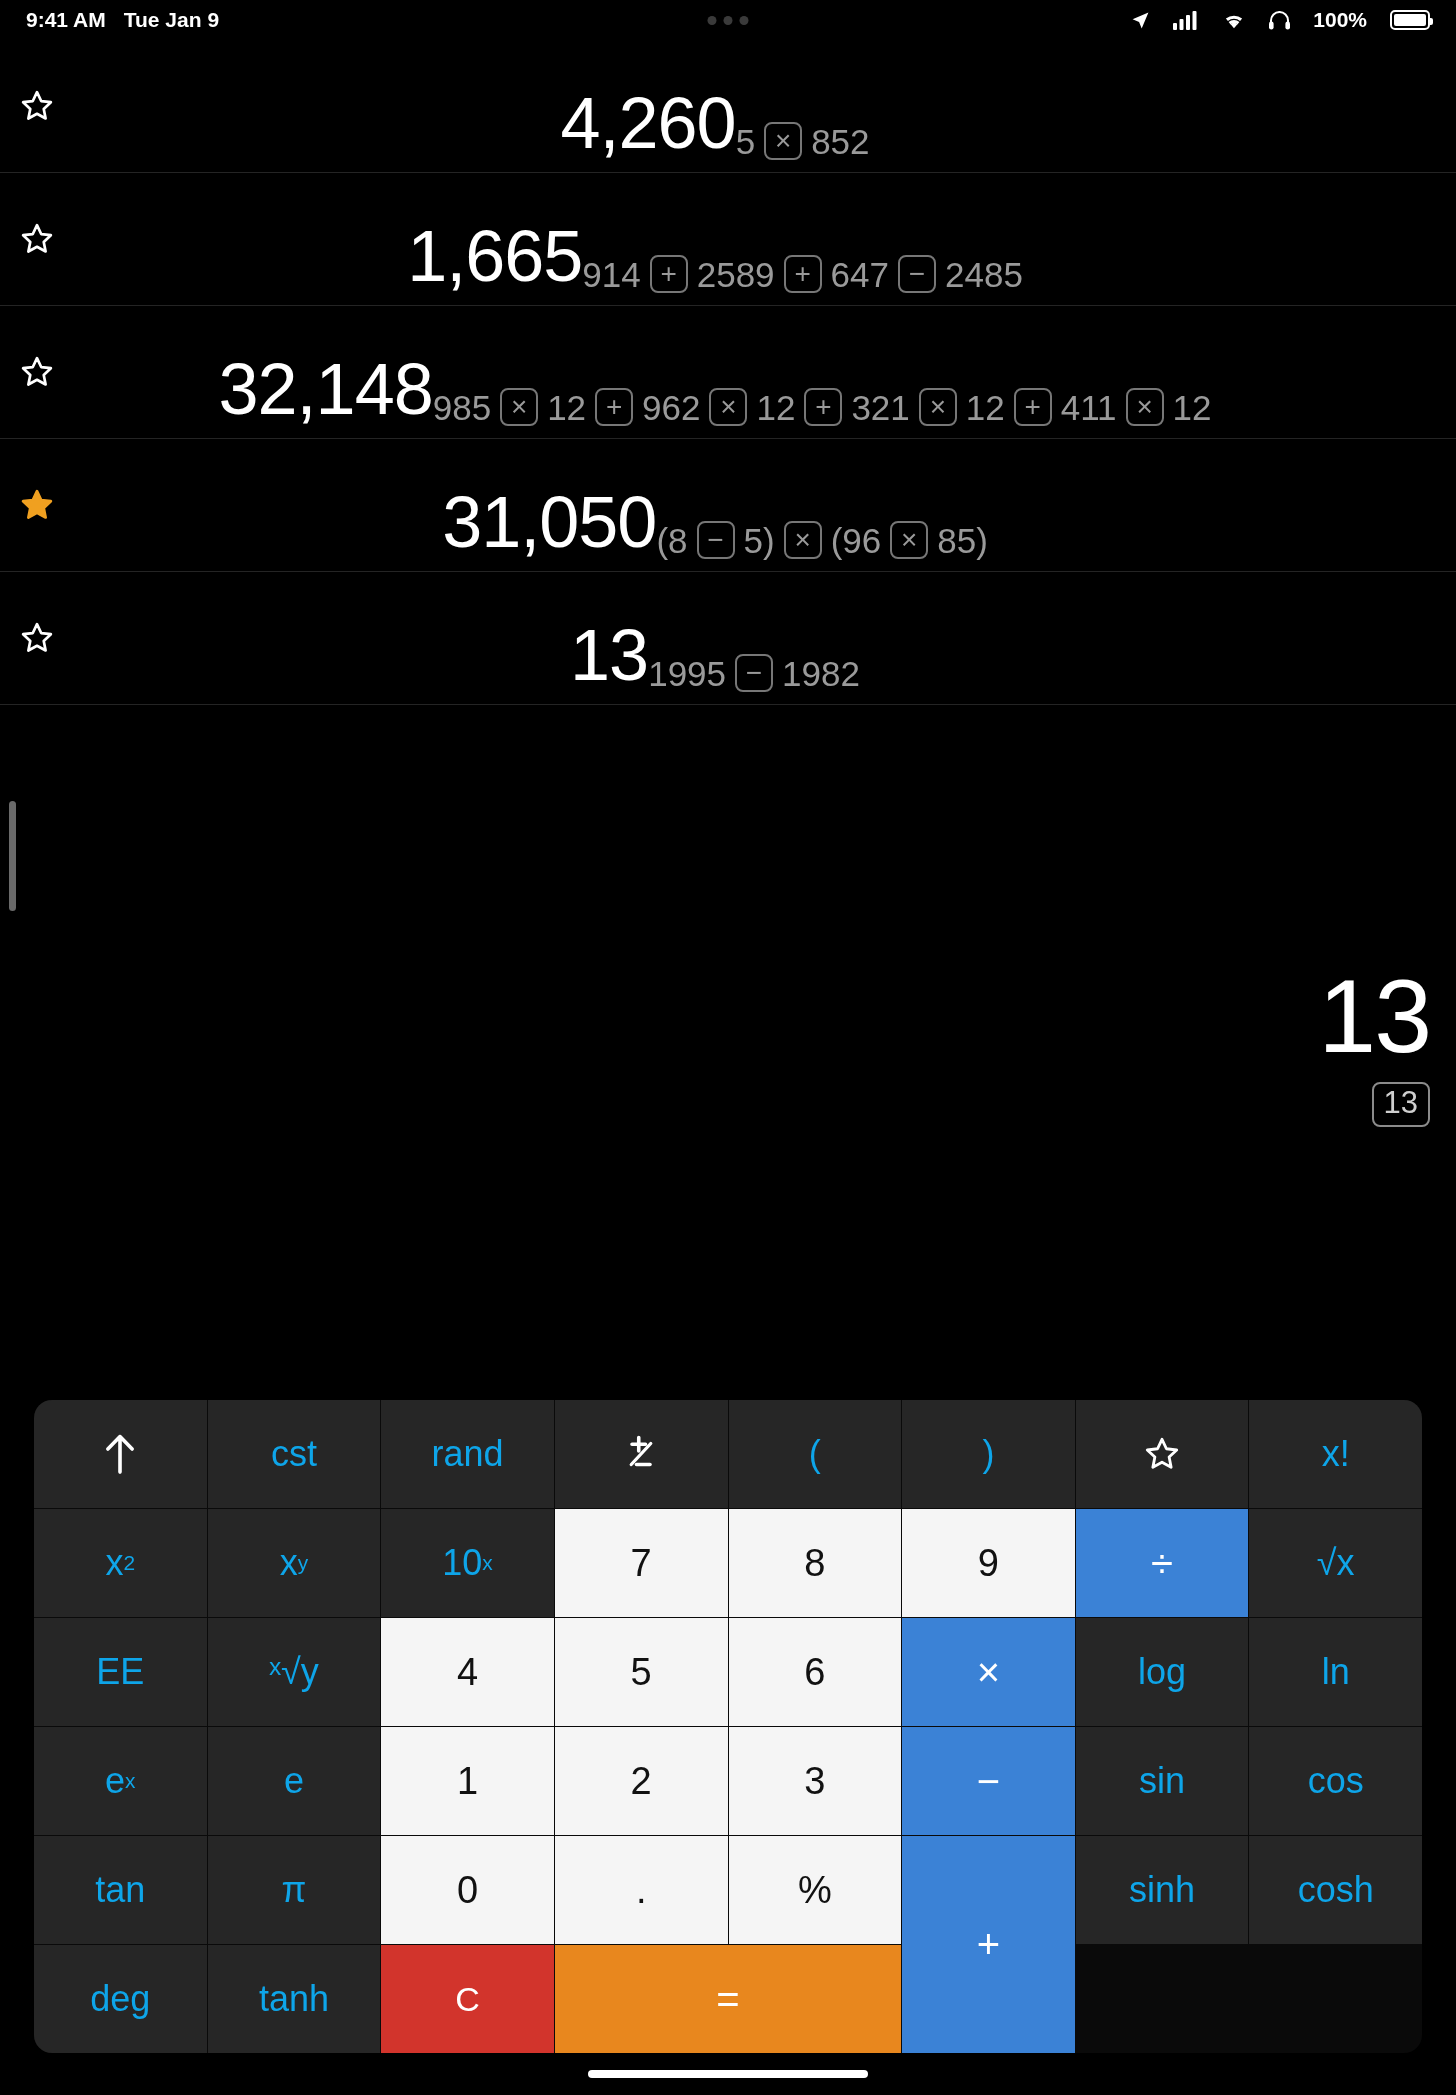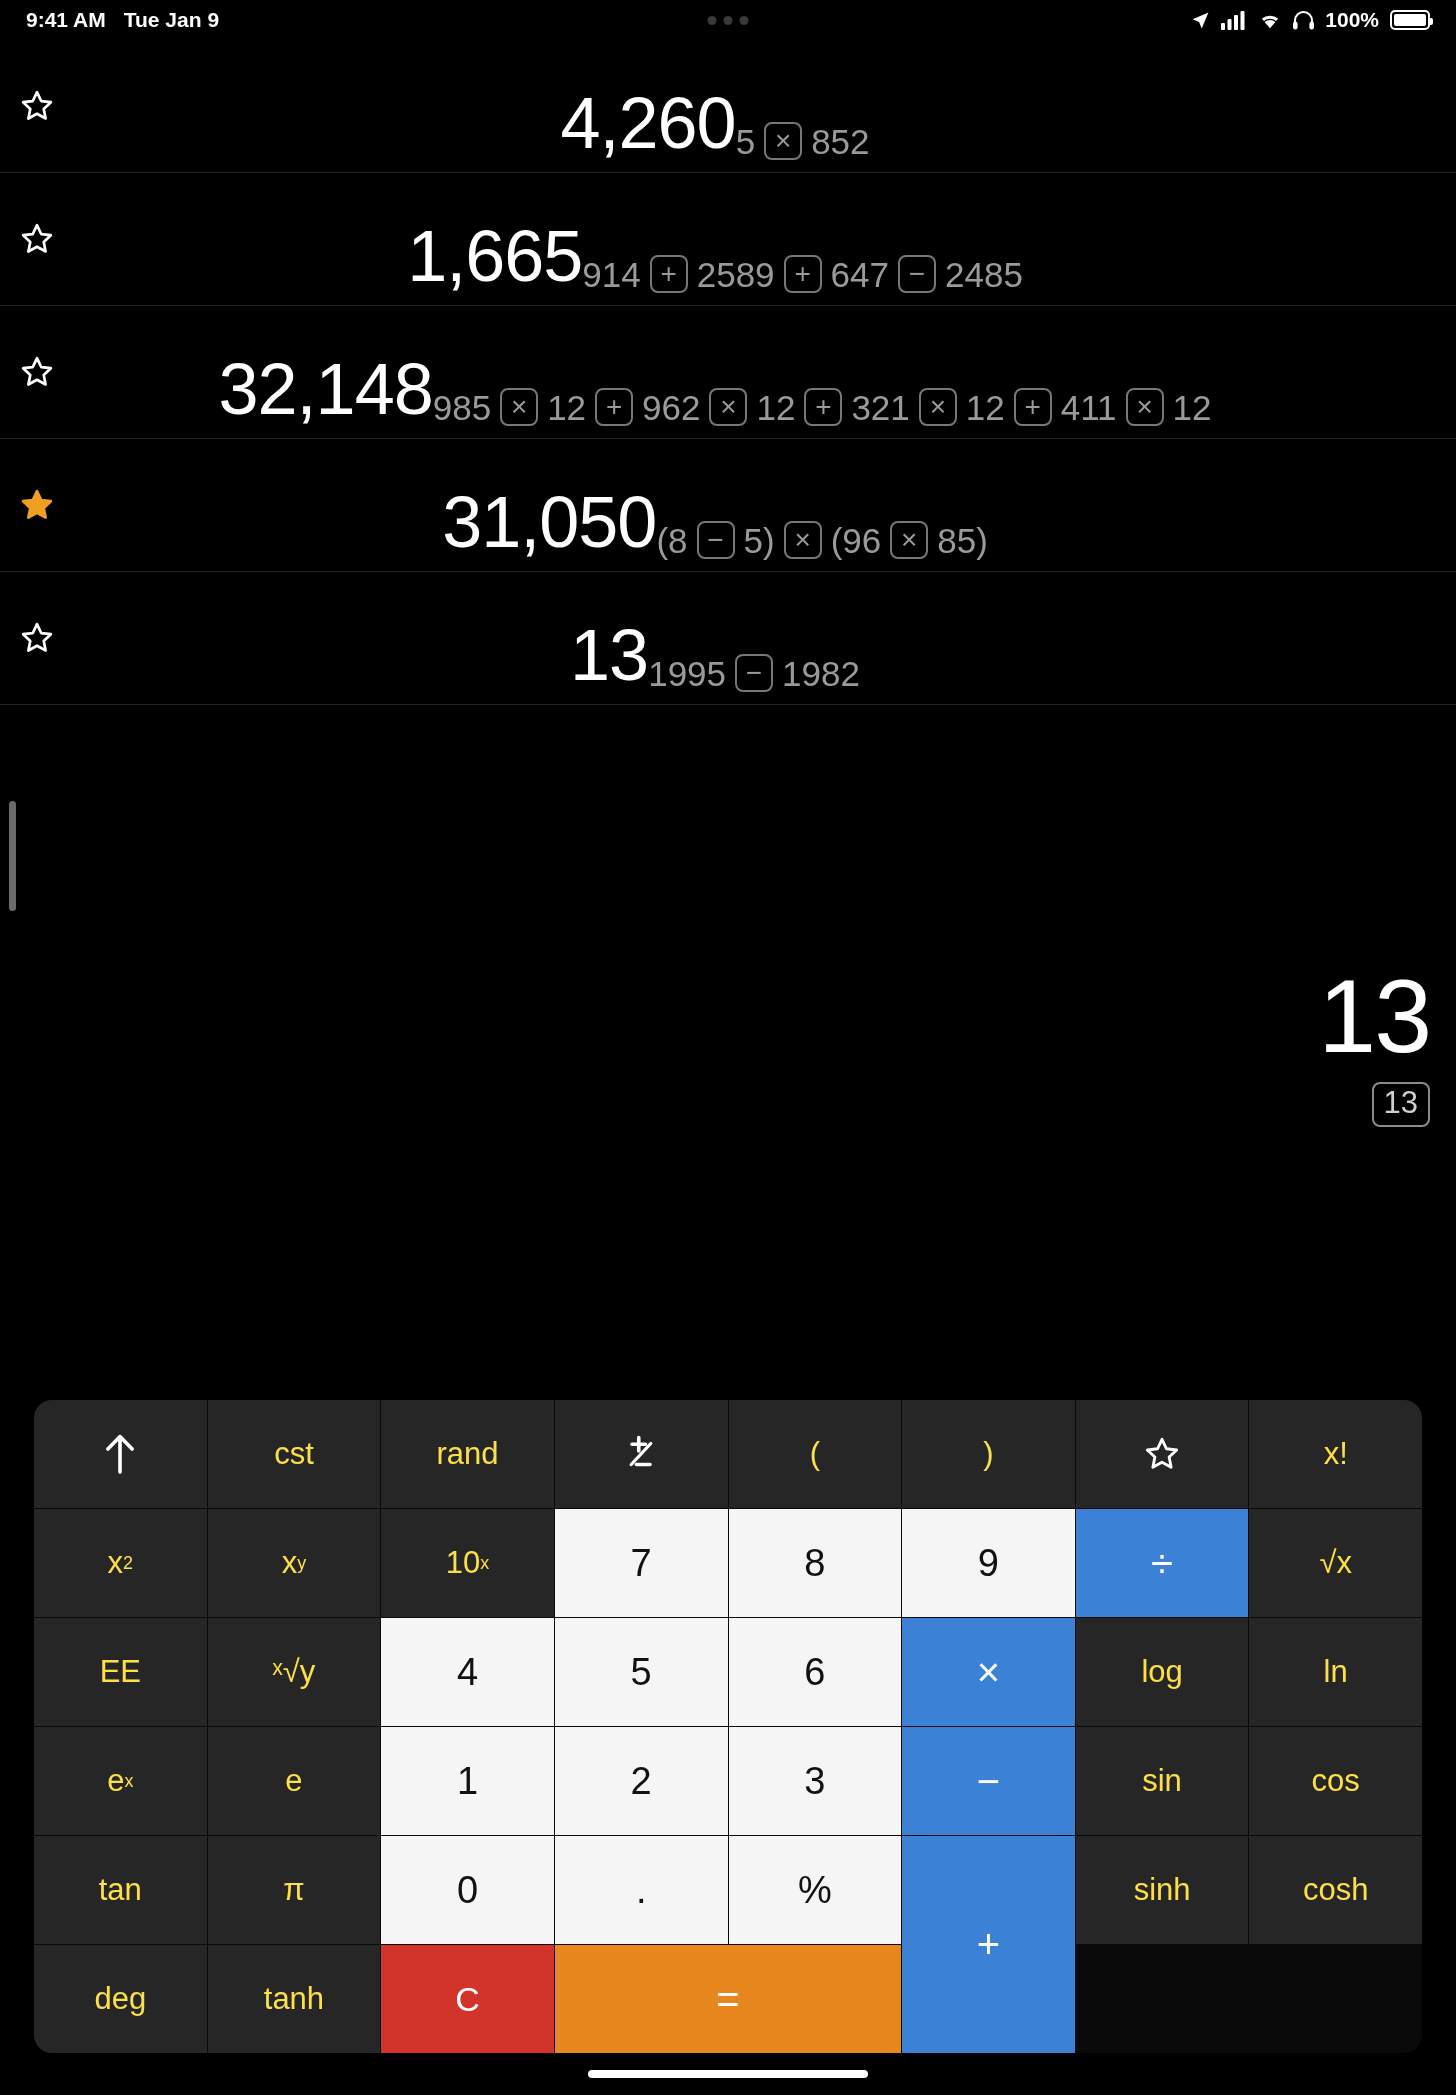--- a/index.html
+++ b/index.html
@@ -15,21 +15,21 @@
   .statusbar {
     height: 40px; flex: 0 0 40px;
     display: flex; align-items: center;
     color: #fff; font-size: 21px; font-weight: 600;
     padding: 0 26px; position: relative;
   }
   .sb-left { display: flex; align-items: center; gap: 18px; justify-content: center; }
   .sb-center { position: absolute; left: 50%; transform: translateX(-50%);
                display: flex; gap: 7px; align-items: center; }
   .sb-dot { width: 9px; height: 9px; border-radius: 50%; background: #3a3a3a; }
-  .sb-right { margin-left: auto; display: flex; align-items: center; gap: 11px; }
+  .sb-right { margin-left: auto; display: flex; align-items: center; gap: 23px; }
   .sb-right svg { display: block; }
   .batt {
     width: 40px; height: 20px; border: 2px solid #fff; border-radius: 5px;
     position: relative; padding: 2px;
   }
   .batt::after {
     content: ""; position: absolute; right: -5px; top: 6px;
     width: 3px; height: 7px; background: #fff; border-radius: 0 2px 2px 0;
   }
   .batt > i { display: block; width: 100%; height: 100%; background: #fff; border-radius: 2px; }
@@ -91,21 +91,21 @@
     margin: 0 34px 0;
     border-radius: 18px; overflow: hidden;
     background: #0a0a0a;
     display: grid;
     grid-template-columns: repeat(8, 1fr);
     grid-auto-rows: 108px;
     gap: 1px;
   }
   .key {
     display: flex; align-items: center; justify-content: center;
-    color: #fde047; font-size: 31px; font-weight: 400;
+    color: #0ea5e9; font-size: 36px; font-weight: 400;
     user-select: none;
   }
   .k-fn { background: #262626; }
   .k-num { background: #f5f5f5; color: #111; font-size: 38px; }
   .k-op { background: #3b82d6; color: #fff; font-size: 40px; }
   .k-clear { background: #d2342c; color: #fff; font-size: 34px; }
   .k-eq { background: #e8871e; color: #fff; font-size: 40px; }
   .k-tall { grid-row: span 2; }
   .k-wide { grid-column: span 2; }
   .key sup { font-size: 0.58em; vertical-align: super; line-height: 0; }

